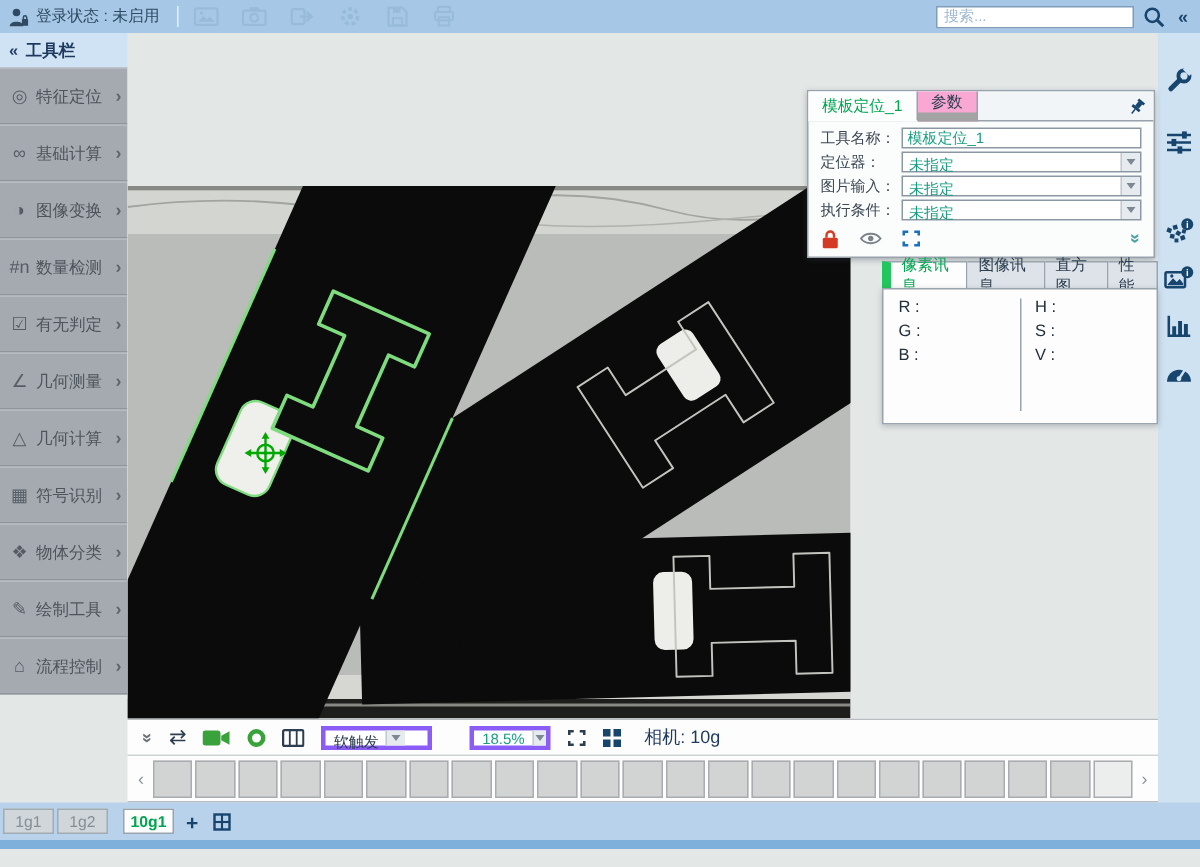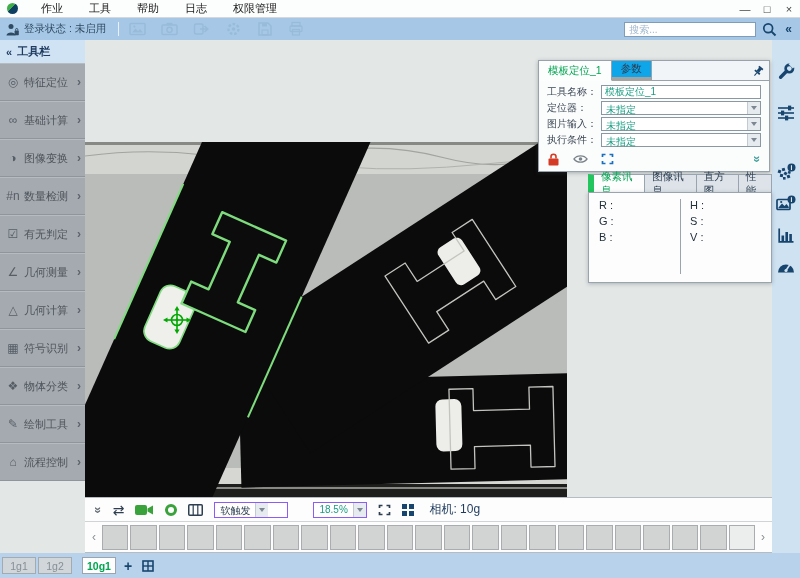--- a/index.html
+++ b/index.html
@@ -43,21 +43,21 @@
   .canvas-area { position:relative; height:457px; background:#e3e7e6; overflow:hidden; }
   .cam-image { position:absolute; left:0; top:102px; width:482px; height:355px; display:block; }
 
   
   .cam-toolbar { height:25px; background:#fdfdfd; border-top:1px solid #b6bcc0; border-bottom:1px solid #cfd4d7;
                  display:flex; align-items:center; gap:11px; padding:0 10px; }
   .chev-down { display:inline-block; transform:rotate(90deg); font-weight:bold; }
   .cam-collapse { color:#6b737a; font-size:12px; }
   .swap-glyph { color:#2c3e50; font-size:14px; }
   .ring-icon { width:12px; height:12px; border:3px solid #3aa23a; border-radius:50%; }
-  .dd { display:flex; align-items:stretch; height:16px; border:1px solid #8b5cf6; background:#fff; }
+  .dd { display:flex; align-items:stretch; height:16px; border:3px solid #8b5cf6; background:#fff; }
   .dd-text { padding:1px 5px 0 5px; font-size:10px; white-space:nowrap; }
   .dd-btn { width:13px; background:#e6ebef; border-left:1px solid #c3cad1; display:flex; align-items:center; justify-content:center; }
   .dd-caret { width:0; height:0; border-left:3px solid transparent; border-right:3px solid transparent; border-top:4px solid #7c8791; }
   .dd-trigger { width:74px; }
   .dd-zoom { width:54px; margin-left:14px; }
   .dd-zoom .dd-text { color:#1a9e83; }
   .cam-label { color:#1f3a5f; font-size:12px; margin-left:4px; }
 
   
   .filmstrip { height:31px; background:#fdfdfd; border-bottom:1px solid #b6bcc0; display:flex; align-items:center; padding:2px 5px; gap:4px; }
@@ -82,21 +82,21 @@
   .add-tab { color:#17456e; font-weight:bold; font-size:14px; padding:0 6px; }
   .grid-tab { display:flex; padding:0 2px; }
 
   .bottom-strip { height:6px; background:#7fb0dc; }
 
   
   .panel { position:absolute; background:#fbfcfc; border:1px solid #98a2ac; box-shadow:0 1px 4px rgba(50,60,70,.35); z-index:5; }
   .panel1 { left:538px; top:60px; width:232px; height:112px; }
   .p-tabs { position:relative; display:flex; align-items:flex-end; height:20px; border-bottom:1px solid #98a2ac; background:#f2f5f7; }
   .p-tab { height:20px; display:flex; align-items:center; padding:0 9px; font-size:10.5px; color:#2c3e50;
-           background:#0ea5e9; border-right:1px solid #98a2ac; margin-bottom:-1px; border-bottom:4px solid #a3a3a3; }
+           background:#f9a8d4; border-right:1px solid #98a2ac; margin-bottom:-1px; border-bottom:6px solid #a3a3a3; }
   .p-tab.active { background:#fcfdfd; color:#00a550; border-bottom:1px solid #fcfdfd; }
   .pin-icon { position:absolute; right:5px; top:4px; display:flex; }
   .p-body { padding-top:4px; }
   .f-row { display:flex; align-items:center; height:13px; margin:0 8px 3px 8px; }
   .f-label { width:54px; font-size:10px; color:#3b4754; flex:none;font-family:Liberation Serif, serif; }
   .f-input { flex:1; height:14px; border:1px solid #8b97a3; font-size:10px; color:#1a9e83; padding:0 3px; background:#fff; font-family:inherit; }
   .f-dd { flex:1; height:14px; border:1px solid #8b97a3; background:#fff; display:flex; }
   .f-dd-text { flex:1; font-size:10px; color:#1a9e83; padding:1px 0 0 4px; }
   .f-dd-btn { width:13px; background:#e6ebef; border-left:1px solid #c3cad1; display:flex; align-items:center; justify-content:center; }
   .p-footer { display:flex; align-items:center; gap:13px; padding:3px 8px 0 8px; }
@@ -111,33 +111,20 @@
   .p2-body { position:relative; height:91px; background:#fdfdfd; border-top:1px solid #9aa4ae; display:flex; }
   .p2-col { width:50%; padding:6px 0 0 10px; }
   .p2-row { height:16px; font-size:11px; color:#22303c; }
   .p2-divider { position:absolute; left:50%; top:6px; bottom:8px; width:1px; background:#9aa4ae; }
 </style>
 </head>
 <body>
 
 <div id="app">
 
-  <div class="titlebar">
-    <span class="logo"></span>
-    <span class="menu-item">作业</span>
-    <span class="menu-item">工具</span>
-    <span class="menu-item">帮助</span>
-    <span class="menu-item">日志</span>
-    <span class="menu-item">权限管理</span>
-    <span class="win-controls">
-      <span class="win-btn">—</span>
-      <span class="win-btn">□</span>
-      <span class="win-btn">×</span>
-    </span>
-  </div>
 
   <div class="toolbar">
     <span class="login">
       <svg width="13" height="13" viewBox="0 0 13 13">
         <circle cx="5" cy="3.4" r="2.5" fill="#2f4a62"></circle>
         <path d="M0.5 12.5 C0.5 8.6 9.5 8.6 9.5 12.5 Z" fill="#2f4a62"></path>
         <rect x="8.6" y="7.6" width="4.2" height="4.6" rx="0.6" fill="#2f4a62"></rect>
         <path d="M9.6 7.6 V6.6 a1.1 1.1 0 0 1 2.2 0 V7.6" fill="none" stroke="#2f4a62" stroke-width="1"></path>
       </svg>
       <span>登录状态 : 未启用</span>

